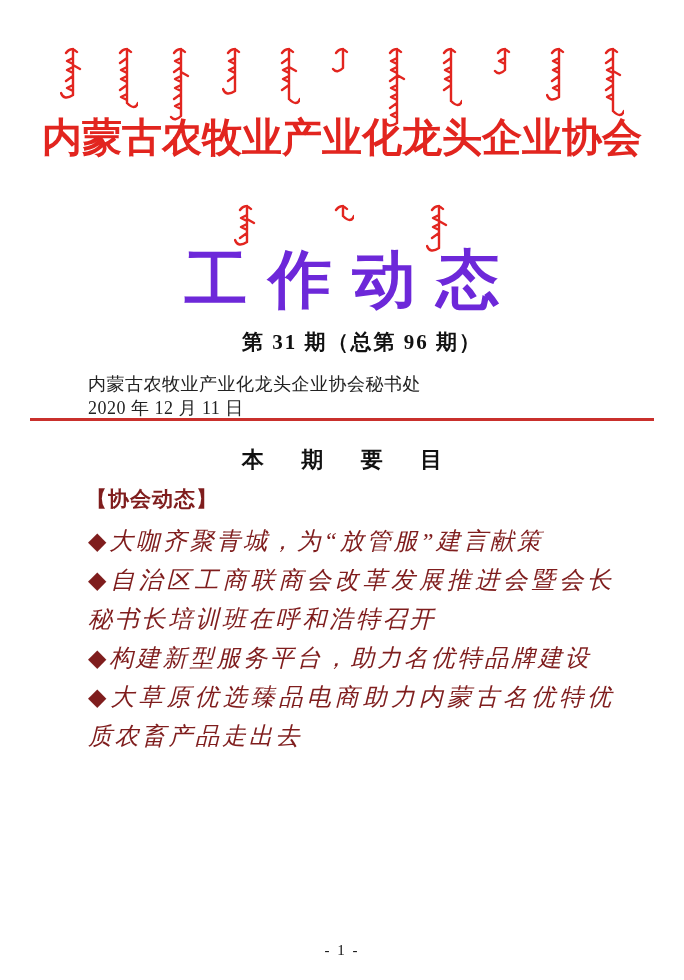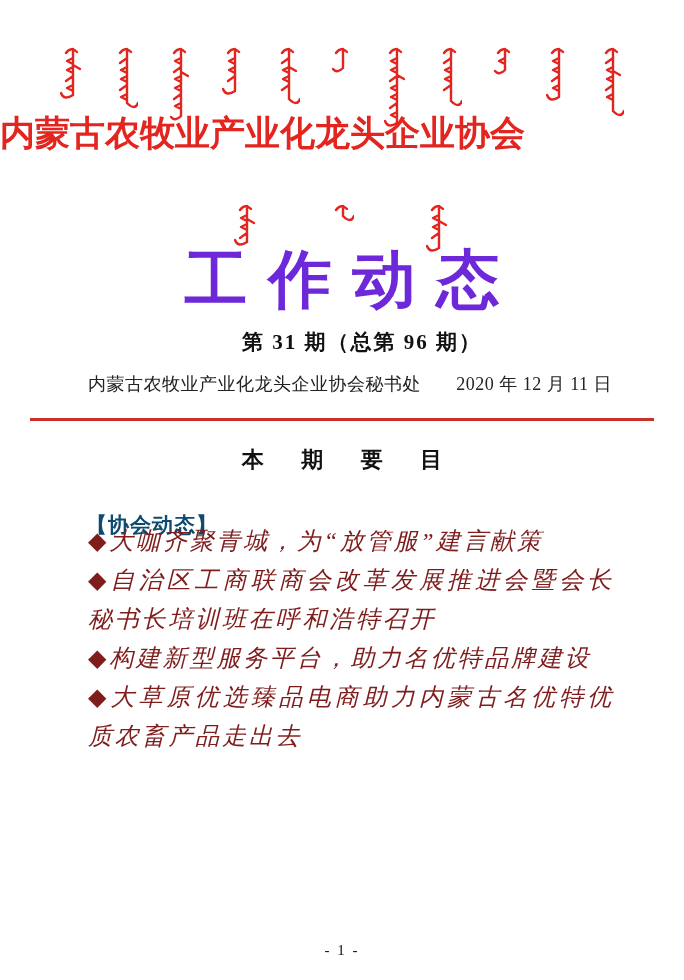--- a/index.html
+++ b/index.html
@@ -23,21 +23,22 @@
     justify-content: center;
     align-items: flex-start;
   }
   #mong-row-1 { top: 45px; gap: 30px; }
   #mong-row-2 { top: 202px; gap: 72px; }
   .org-title {
     position: absolute;
     top: 110px;
     left: 0;
     width: 100%;
-    font-size: 35px;
+    text-align: center;
+    font-size: 40px;
     font-weight: bold;
     letter-spacing: 0px;
     white-space: nowrap;
   }
   .big-title {
     position: absolute;
     top: 237px;
     left: 0;
     width: 100%;
     text-align: center;
@@ -62,20 +63,21 @@
   .pub-line {
     position: absolute;
     top: 372px;
     left: 88px;
     width: 524px;
     display: flex;
     justify-content: space-between;
     font-size: 18px;
     color: #222222;
     letter-spacing: 0.5px;
+    flex-direction: column;
   }
   .red-rule {
     position: absolute;
     top: 410px;
     left: 30px;
     width: 624px;
     height: 3px;
     border: none;
   }
   .toc-heading {
@@ -89,24 +91,23 @@
     color: #111111;
     letter-spacing: 16px;
     text-indent: 16px;
   }
   .section-label {
     position: absolute;
     top: 485px;
     left: 86px;
     font-size: 21px;
     font-weight: bold;
-    color: #0c4a6e;
+    color: #7f1d1d;
     font-family: Liberation Sans, sans-serif;
     letter-spacing: 1px;
-    margin-top: 26px;
   }
   .toc-list {
     position: absolute;
     top: 522px;
     left: 88px;
     width: 526px;
   }
   .toc-item {
     font-size: 24px;
     line-height: 39px;

